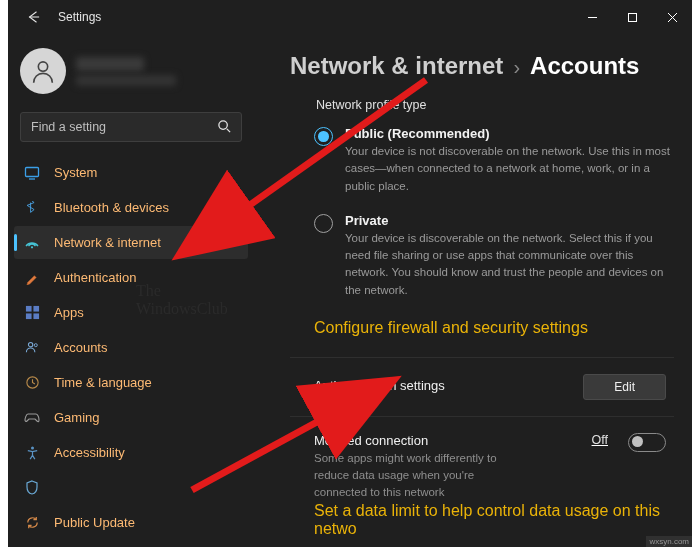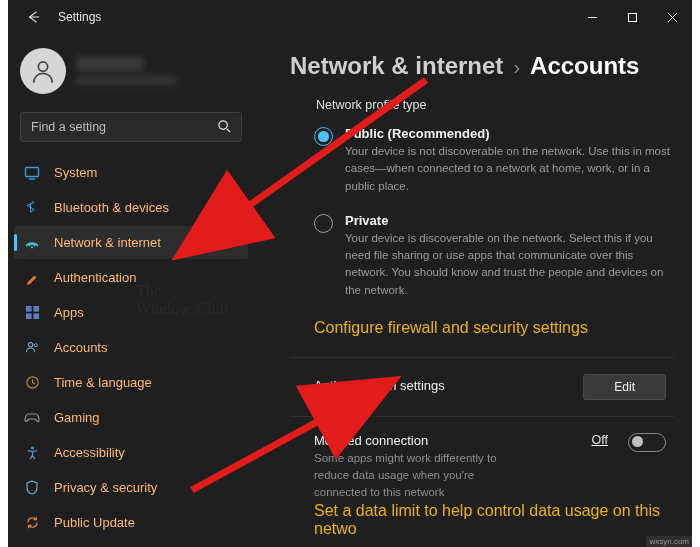--- a/index.html
+++ b/index.html
@@ -217,21 +217,20 @@
               </svg>
             </span>
           <span class="side-label">Accessibility</span>
         </div>
         <div class="side-item">
           <span class="side-icon">
               <svg width="14" height="15" viewBox="0 0 14 15">
                 <path d="M7 1l5 2v4c0 4-2.5 6.5-5 7-2.5-.5-5-3-5-7V3z" fill="none" stroke="#6aa8d4" stroke-width="1.2"></path>
               </svg>
             </span>
-          <span class="side-label">Privacy &amp; security</span>
         </div>
         <div class="side-item">
           <span class="side-icon">
               <svg width="15" height="15" viewBox="0 0 16 16">
                 <path d="M3 8a5 5 0 019-3M13 8a5 5 0 01-9 3" fill="none" stroke="#d68a4a" stroke-width="1.3"></path>
                 <path d="M12 2v3h-3M4 14v-3h3" fill="none" stroke="#d68a4a" stroke-width="1.3"></path>
               </svg>
             </span>
           <span class="side-label">Public Update</span>
         </div>

